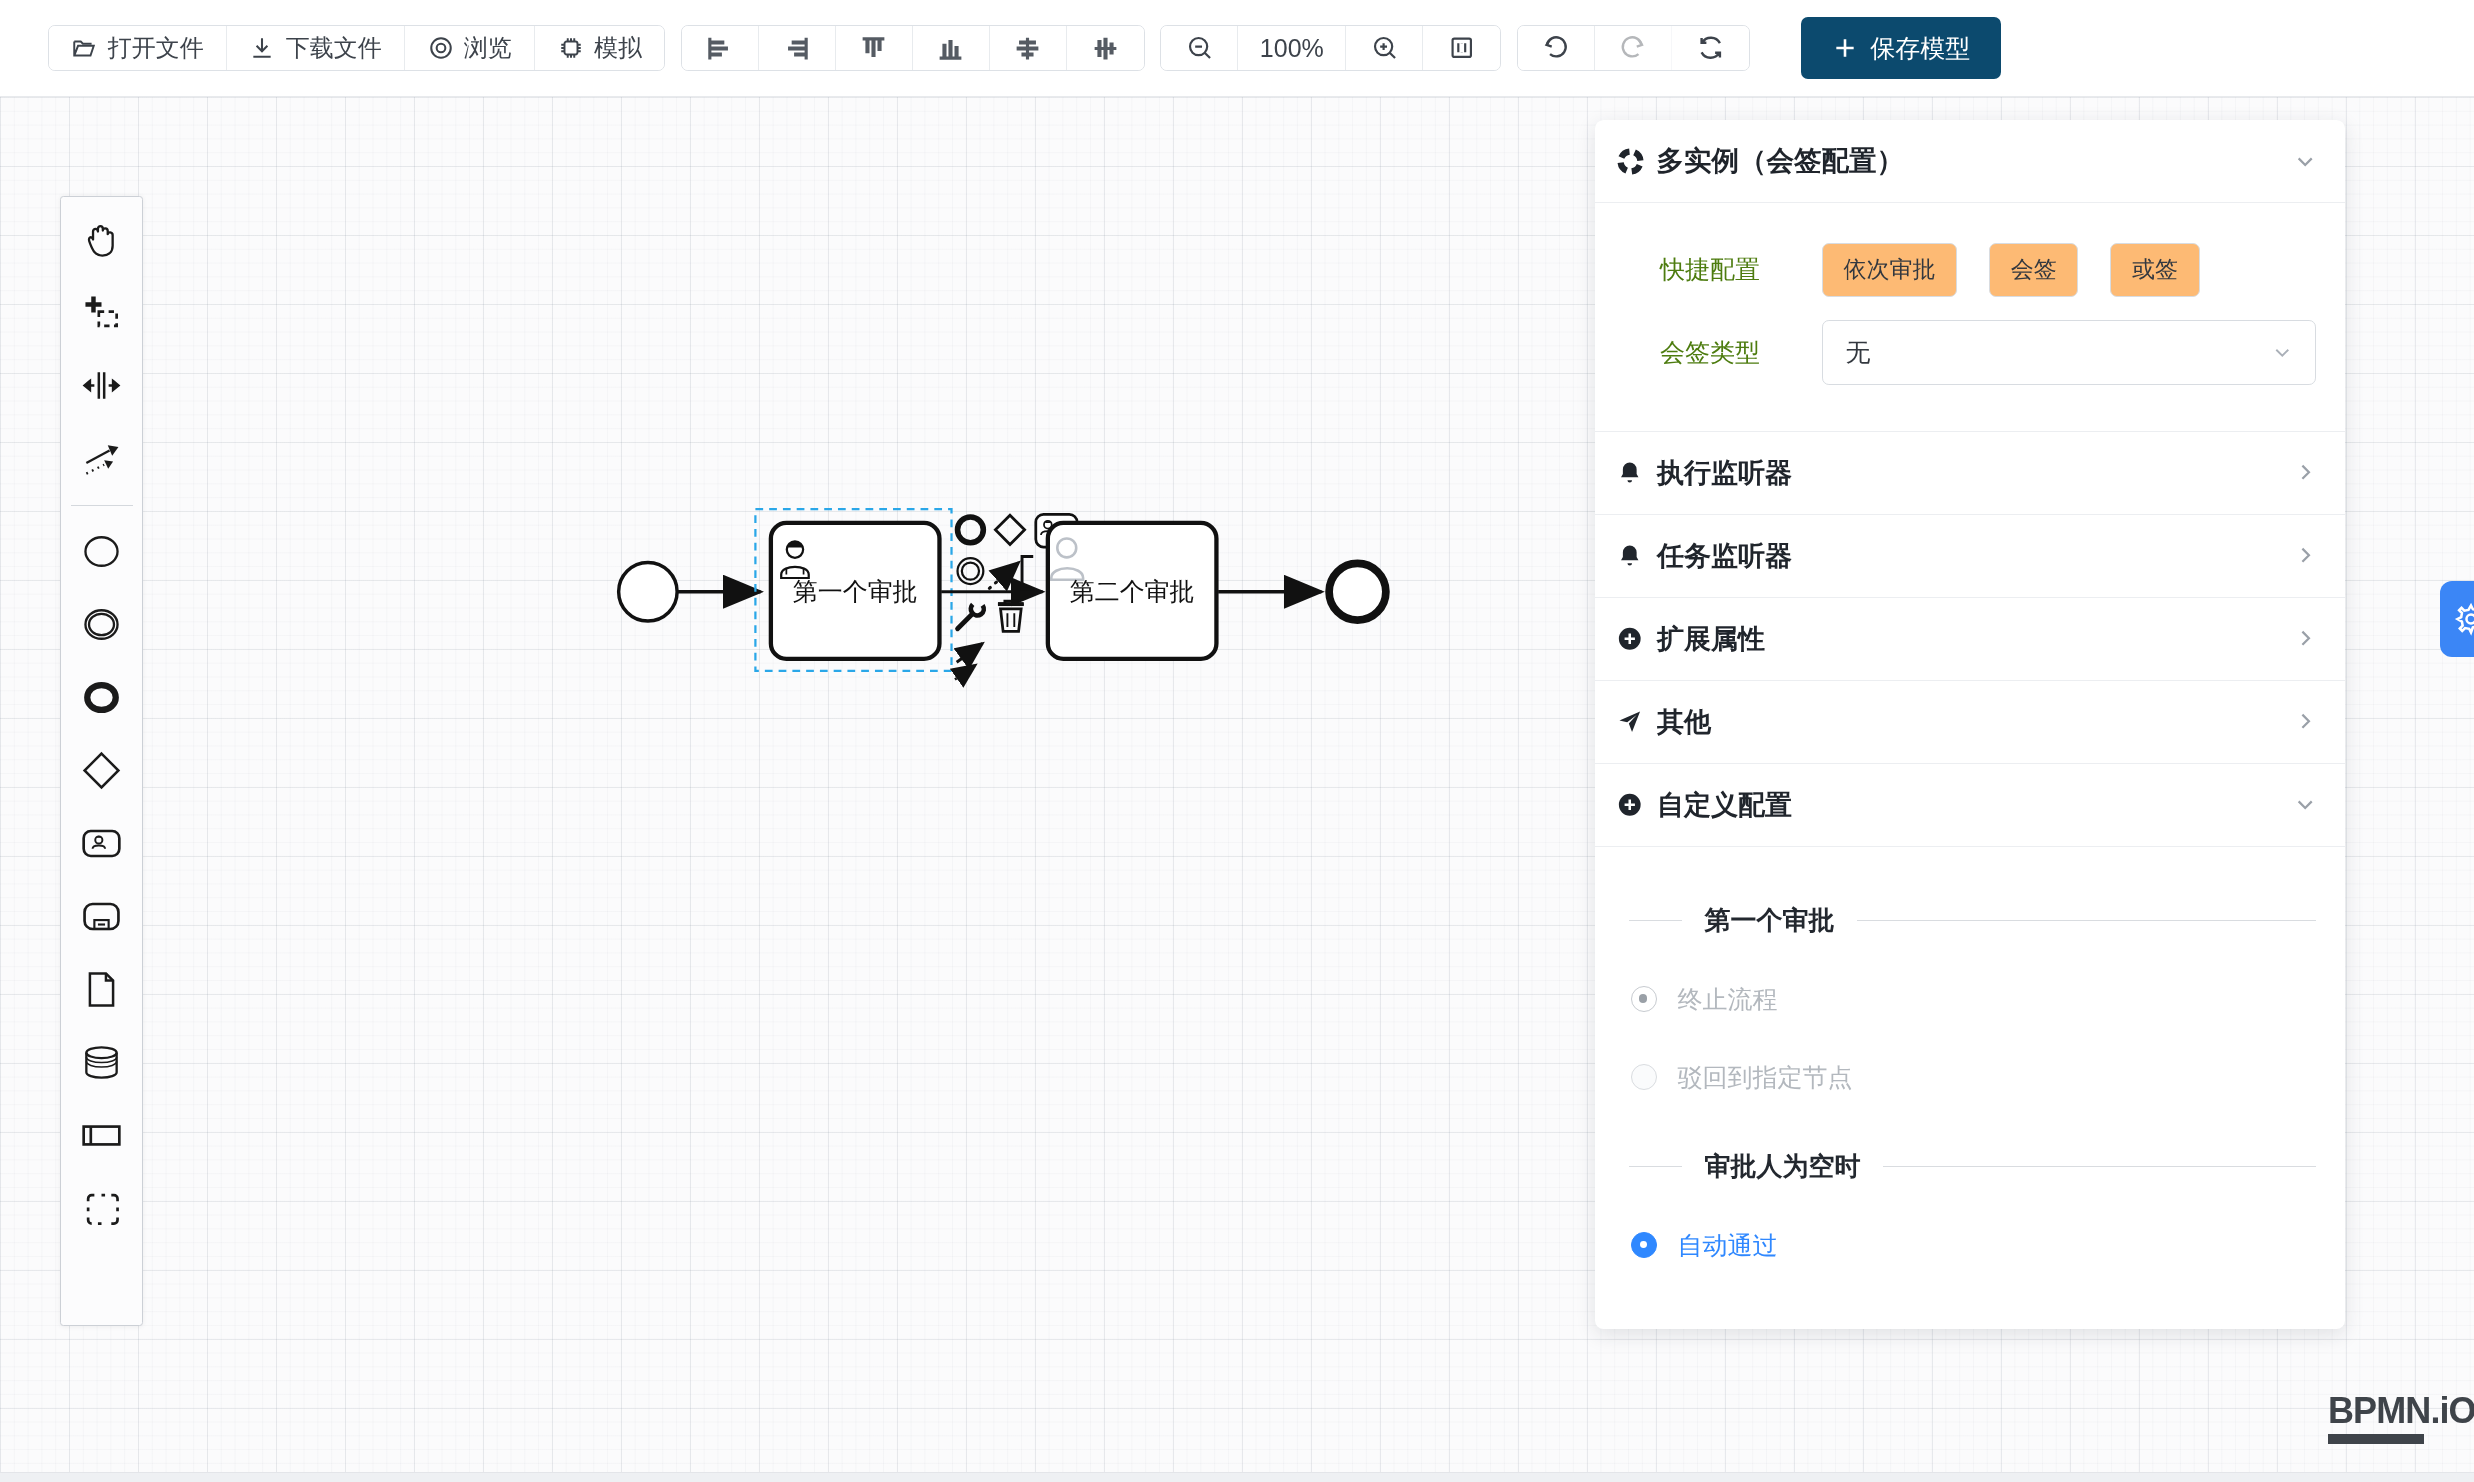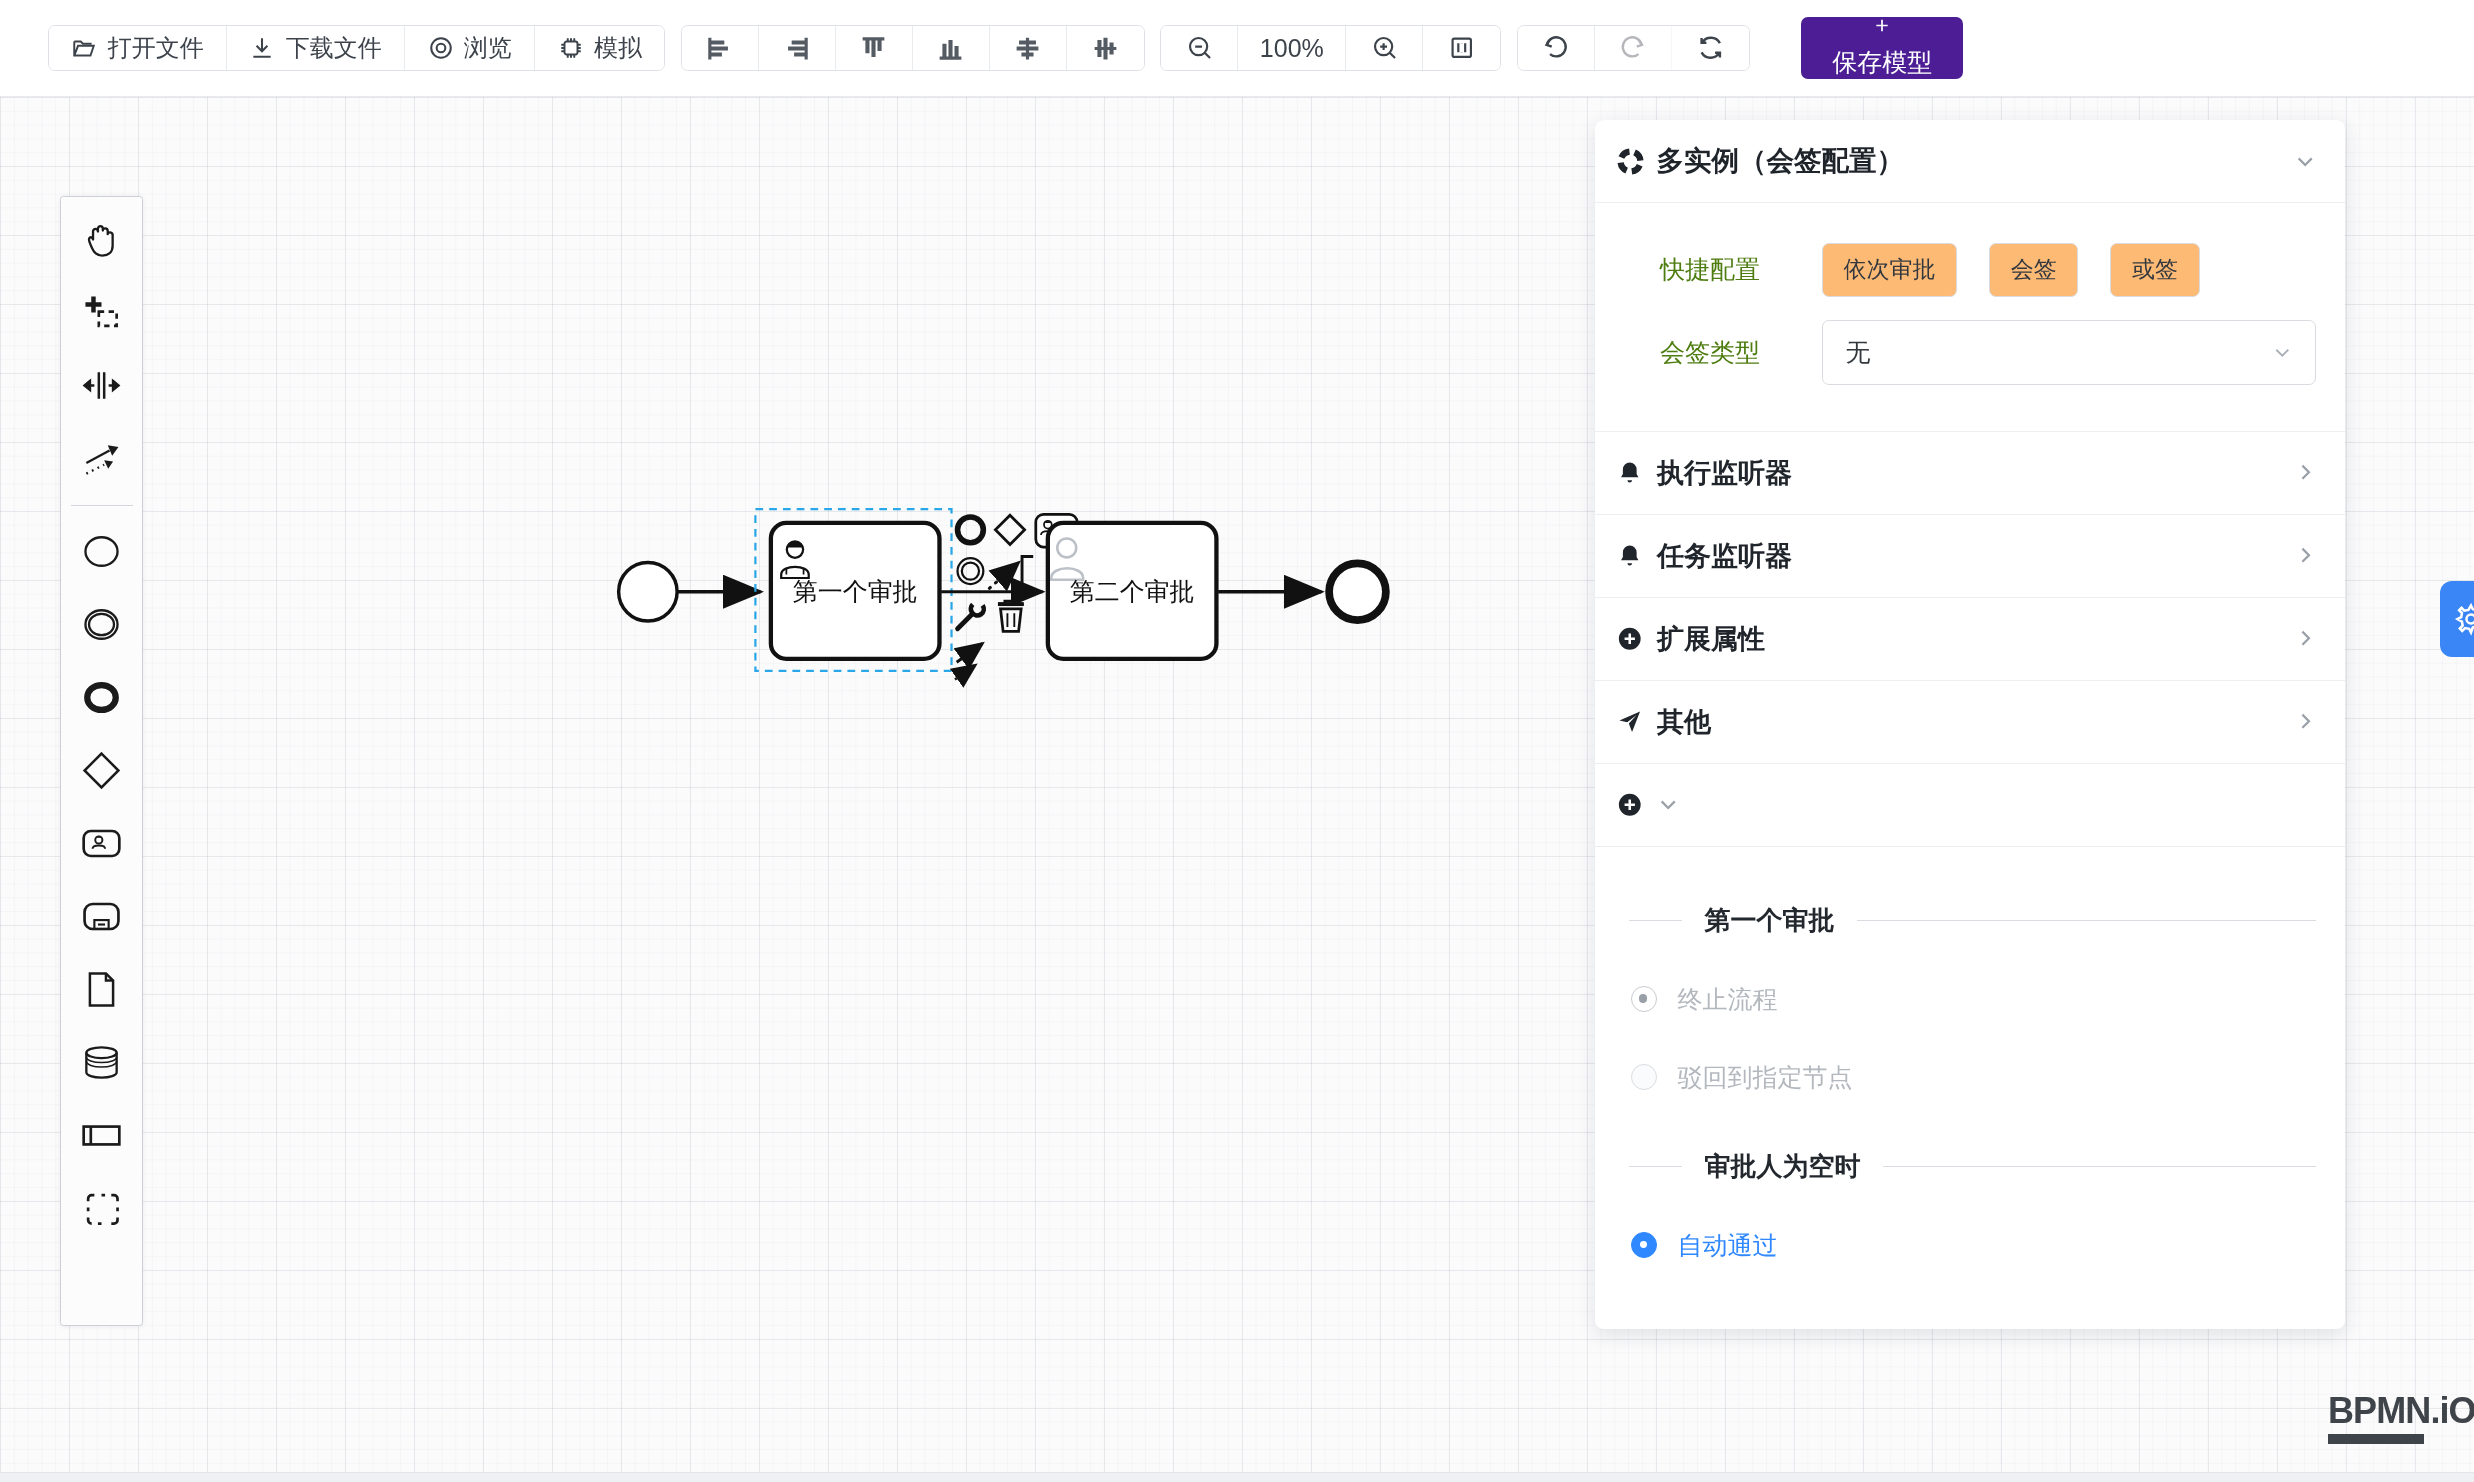--- a/index.html
+++ b/index.html
@@ -28,22 +28,22 @@
   .tb-group { display:flex; align-items:stretch; background:#fff;
     border:0.9px solid #dde1e6; border-radius:6.9px; overflow:hidden; height:46px; }
   .tb-btn { display:flex; align-items:center; justify-content:center; gap:10.3px;
     padding:0 22.4px; font-size:24px; color:#3d434b; border-right:0.9px solid #e8ebee;
     background:#fff; cursor:pointer; white-space:nowrap; }
   .tb-btn:last-child { border-right:none; }
   .tb-btn.icon-only { width:77px; padding:0; }
   .tb-btn svg { display:block; }
   .zoom-level { font-size:25px; color:#3d434b; width:108px; }
   .save-btn { display:flex; align-items:center; gap:12px; height:62px; padding:0 31px;
-    background:#4c1d95; color:#fff; font-size:25px; border:none; border-radius:6.9px;
-    cursor:pointer; margin-left:36px;flex-direction:column; }
+    background:#0c4a6e; color:#fff; font-size:25px; border:none; border-radius:6.9px;
+    cursor:pointer; margin-left:36px; }
   .dim { opacity:.38; }
 
   
   .palette { position:absolute; left:60px; top:196px; width:83px; height:1130px;
     background:#fcfcfd; border:0.9px solid #ccd0d6; border-radius:3.4px;
     box-shadow:0 0.9px 5.2px rgba(0,0,0,.06);
     display:flex; flex-direction:column; align-items:center;
     padding:22.4px 0; gap:32px; z-index:20; }
   .palette .sep { width:62px; height:0; border-top:0.9px solid #d4d8dd; margin:-6.9px 0; }
   .pal-item { width:41px; height:41px; display:flex; align-items:center;
@@ -482,20 +482,21 @@
       <span class="section-label">其他</span>
       <svg width="22.4" height="22.4" viewBox="0 0 24 24" fill="none" stroke="#9aa0a8" stroke-width="2.4">
           <path d="M9 5l7 7-7 7"></path>
         </svg>
     </div>
     <div class="section-row">
       <svg width="27.5" height="27.5" viewBox="0 0 24 24">
           <circle cx="12" cy="12" r="9.5" fill="#20252c"></circle>
           <path d="M12 7.5v9M7.5 12h9" stroke="#fff" stroke-width="2.2"></path>
         </svg>
+      <span class="section-label">自定义配置</span>
       <svg width="22.4" height="22.4" viewBox="0 0 24 24" fill="none" stroke="#9aa0a8" stroke-width="2.4">
           <path d="M5 9l7 7 7-7"></path>
         </svg>
     </div>
 
     <div class="sub-block">
       <div class="div-title">
         <span class="ln-s"></span>
         <span class="t">第一个审批</span>
         <span class="ln-l"></span>

